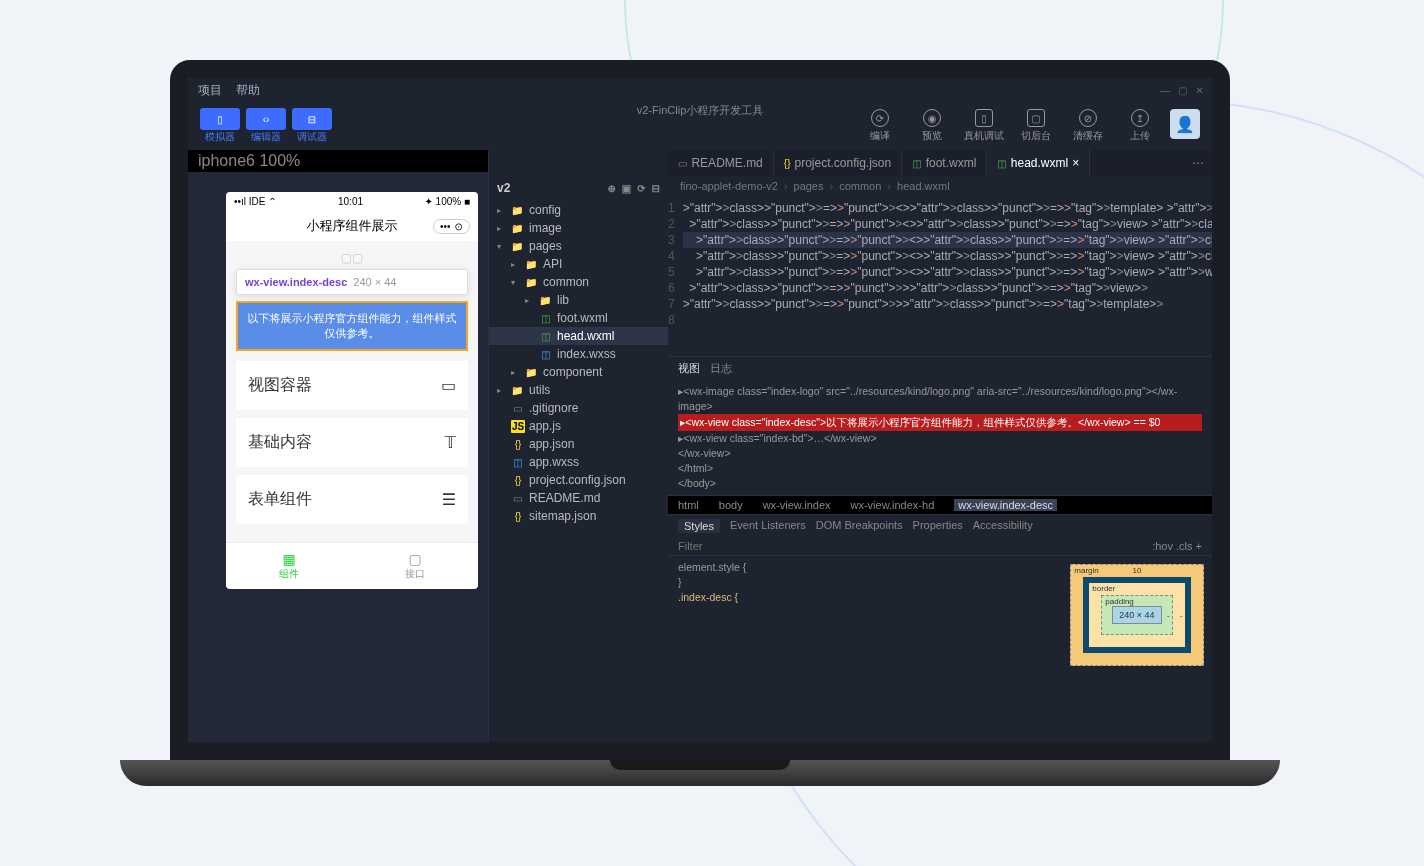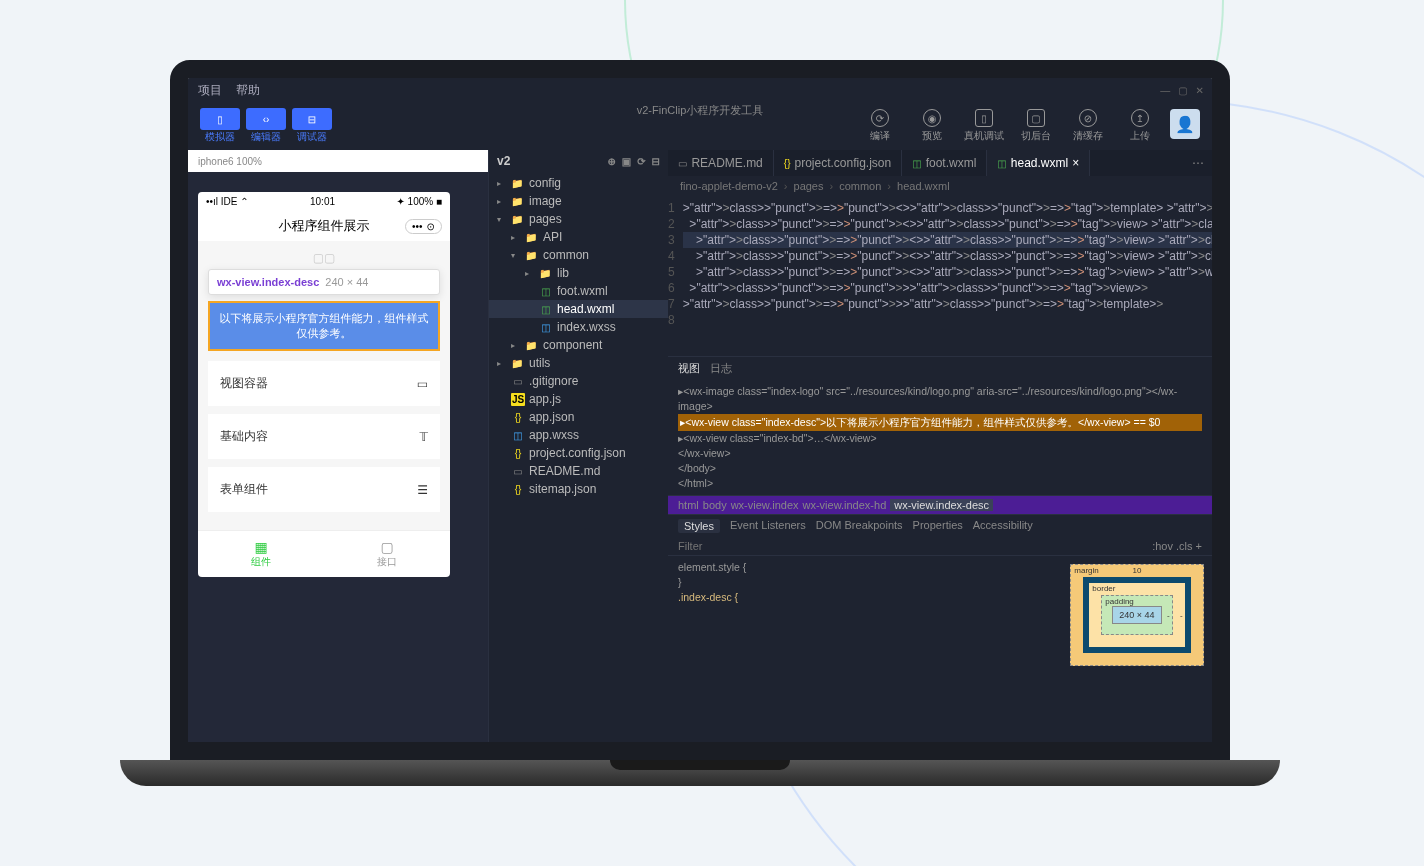--- a/index.html
+++ b/index.html
@@ -31,40 +31,40 @@
 .toolbar-right { margin-left: auto; display: flex; gap: 8px; align-items: flex-start; }
 .tb-action { display: flex; flex-direction: column; align-items: center; width: 44px; color: #999; font-size: 10px; gap: 2px; }
 .tb-icon { width: 18px; height: 18px; border: 1.5px solid #999; border-radius: 50%; display: flex; align-items: center; justify-content: center; font-size: 10px; }
 .tb-icon.square { border-radius: 3px; }
 .avatar { width: 30px; height: 30px; background: #cde; border-radius: 4px; display: flex; align-items: center; justify-content: center; font-size: 16px; }
 
 .workspace { flex: 1; display: flex; min-height: 0; }
 
 
 .sim-panel { width: 300px; background: #232838; display: flex; flex-direction: column; }
-.sim-header { height: 22px; padding: 0 10px; display: flex; align-items: center; color: #888; font-size: 10px; background: #ffffff; }
-.sim-body { flex: 1; display: flex; align-items: flex-start; justify-content: flex-start; padding: 20px 10px; }
+.sim-header { height: 22px; padding: 0 10px; display: flex; align-items: center; color: #888; font-size: 16px; background: #000000; }
+.sim-body { flex: 1; display: flex; align-items: flex-start; justify-content: flex-end; padding: 20px 10px; }
 .phone { width: 252px; background: #fff; border-radius: 4px; color: #000; font-size: 12px; }
 .phone-status { display: flex; justify-content: space-between; padding: 4px 8px; font-size: 10px; font-weight: 500; }
 .phone-nav { display: flex; align-items: center; justify-content: center; padding: 6px 8px; position: relative; font-size: 13px; font-weight: 500; }
 .phone-nav-actions { position: absolute; right: 8px; display: flex; gap: 4px; }
 .capsule { border: 1px solid #ccc; border-radius: 12px; padding: 1px 6px; font-size: 10px; display: flex; align-items: center; gap: 4px; }
 .phone-content { padding: 10px; background: #f6f6f6; }
 .tooltip-box { background: #fff; border: 1px solid #ddd; border-radius: 3px; padding: 6px 8px; font-size: 11px; display: flex; gap: 6px; box-shadow: 0 2px 8px rgba(0,0,0,0.1); margin-bottom: 6px; }
 .tooltip-box .dims { color: #999; }
 .highlight-box { background: #5a8de8; color: #fff; padding: 8px; font-size: 11px; text-align: center; border: 2px solid #f5a623; margin-bottom: 10px; }
-.menu-item { background: #fff; padding: 14px 12px; margin-bottom: 8px; display: flex; justify-content: space-between; align-items: center; font-size: 12px; color: #333; }
+.menu-item { background: #fff; padding: 14px 12px; margin-bottom: 8px; display: flex; justify-content: space-between; align-items: center; font-size: 16px; color: #333; }
 .phone-tabbar { display: flex; border-top: 1px solid #eee; }
 .phone-tab { flex: 1; text-align: center; padding: 8px 0; font-size: 10px; color: #999; }
 .phone-tab.active { color: #2ecc40; }
 .phone-tab-icon { font-size: 14px; display: block; }
 
 
 .tree-panel { width: 180px; background: #1e2330; border-left: 1px solid #2a3040; display: flex; flex-direction: column; }
-.tree-header { height: 22px; display: flex; align-items: center; justify-content: space-between; padding: 0 8px; color: #ccc; font-size: 12px; font-weight: 600; }
+.tree-header { height: 22px; display: flex; align-items: center; justify-content: space-between; padding: 0 8px; color: #ccc; font-size: 12px; font-weight: 600; margin-top: 27px; }
 .tree-header-icons { display: flex; gap: 6px; color: #888; font-size: 10px; }
 .tree { padding: 2px 0; overflow: auto; }
 .tree-item { display: flex; align-items: center; gap: 4px; padding: 2px 6px; color: #bbb; font-size: 12px; white-space: nowrap; }
 .tree-item.selected { background: #2d3548; color: #fff; }
 .tree-item .arrow { width: 10px; font-size: 8px; color: #888; }
 .tree-item .ficon { width: 14px; text-align: center; font-size: 10px; }
 .folder-icon { color: #4a9eff; }
 .js-icon { background: #f7df1e; color: #000; font-size: 7px; padding: 1px; border-radius: 1px; font-weight: bold; }
 .json-icon { color: #f7df1e; }
 .wxml-icon { color: #4caf50; }
@@ -89,22 +89,22 @@
 .code-line.hl { background: #2a3348; }
 .str { color: #ce9178; }
 .punct { color: #888; }
 .minimap { width: 40px; background: #1a1f2b; position: relative; }
 
 
 .devtools { flex: 1; background: #1e2330; border-top: 1px solid #2a3040; display: flex; flex-direction: column; min-height: 0; font-size: 11px; }
 .dt-tabs { display: flex; gap: 10px; padding: 4px 10px; color: #888; }
 .dt-tabs .active { color: #ddd; }
 .dt-dom { padding: 4px 10px; font-family: Consolas, monospace; color: #999; font-size: 10.5px; line-height: 15px; }
-.dt-dom .sel { background: #a16207; color: #fff; padding: 1px 2px; display: block; }
-.dt-path { display: flex; gap: 4px; padding: 3px 10px; background: #4c1d95; color: #888; border-top: 1px solid #2a3040; }
+.dt-dom .sel { background: #b91c1c; color: #fff; padding: 1px 2px; display: block; }
+.dt-path { display: flex; gap: 20px; padding: 3px 10px; background: #000000; color: #888; border-top: 1px solid #2a3040; }
 .dt-path .active { background: #3a4258; color: #ddd; padding: 0 4px; }
 .dt-sub { display: flex; gap: 10px; padding: 4px 10px; color: #888; border-top: 1px solid #2a3040; }
 .dt-sub .active { color: #ddd; background: #2a3040; padding: 1px 6px; border-radius: 2px; }
 .dt-bottom { flex: 1; display: flex; min-height: 0; }
 .dt-styles { flex: 1; padding: 4px 10px; font-family: Consolas, monospace; color: #999; font-size: 10.5px; line-height: 15px; overflow: hidden; }
 .dt-filter { display: flex; gap: 0; padding: 3px 10px; color: #888; border-bottom: 1px solid #2a3040; align-items: center; }
 .dt-filter input { background: transparent; border: none; color: #888; font-size: 11px; flex: 1; outline: none; }
 .css-sel { color: #d7ba7d; }
 .css-link { color: #888; text-decoration: underline; float: right; }
 
@@ -393,22 +393,22 @@
           <div class="devtools">
             <div class="dt-tabs">
               <span class="active">视图</span>
               <span>日志</span>
             </div>
             <div class="dt-dom" id="dom-lines">
                 <div>▸&lt;wx-image class="index-logo" src="../resources/kind/logo.png" aria-src="../resources/kind/logo.png"&gt;&lt;/wx-image&gt;</div>
                 <div class="sel">▸&lt;wx-view class="index-desc"&gt;以下将展示小程序官方组件能力，组件样式仅供参考。&lt;/wx-view&gt; == $0</div>
                 <div>▸&lt;wx-view class="index-bd"&gt;…&lt;/wx-view&gt;</div>
                 <div>&lt;/wx-view&gt;</div>
+                <div>&lt;/html&gt;</div>
                 <div>&lt;/body&gt;</div>
-                <div>&lt;/html&gt;</div>
               </div>
             <div class="dt-path" id="dom-path">
                 <span>html</span>
                 <span>body</span>
                 <span>wx-view.index</span>
                 <span>wx-view.index-hd</span>
                 <span class="active">wx-view.index-desc</span>
               </div>
             <div class="dt-sub" id="dt-sub">
                 <span class="active">Styles</span>

